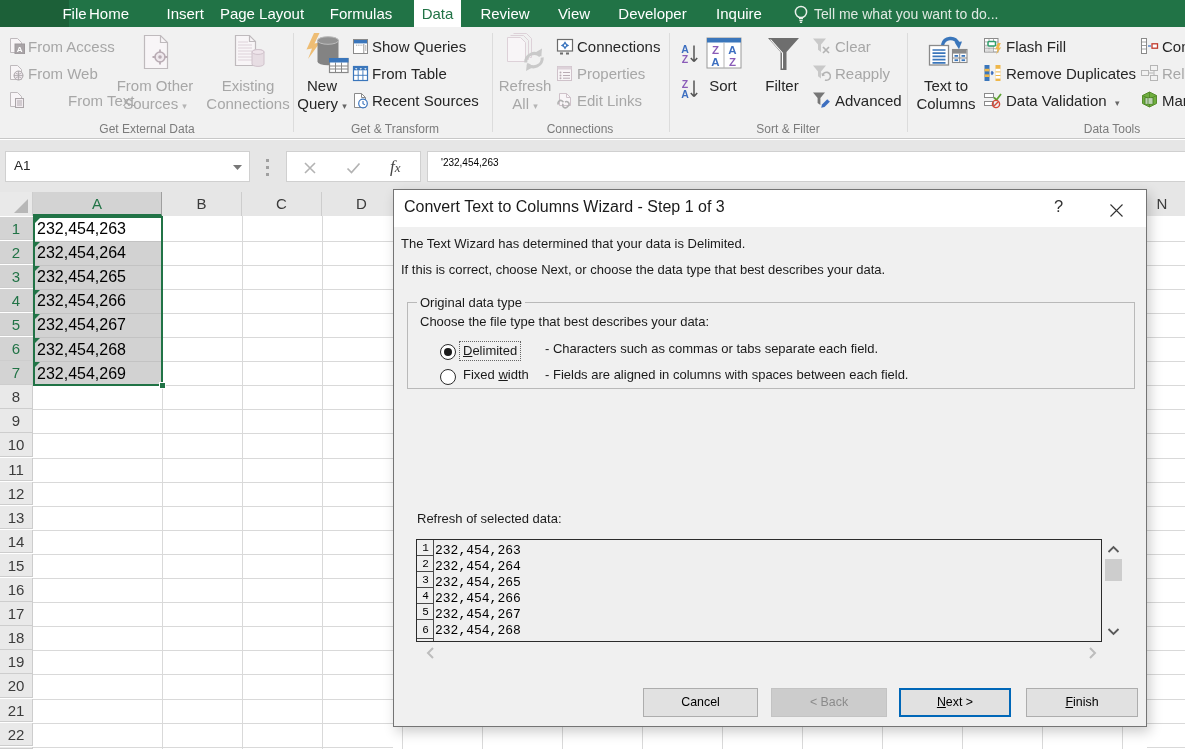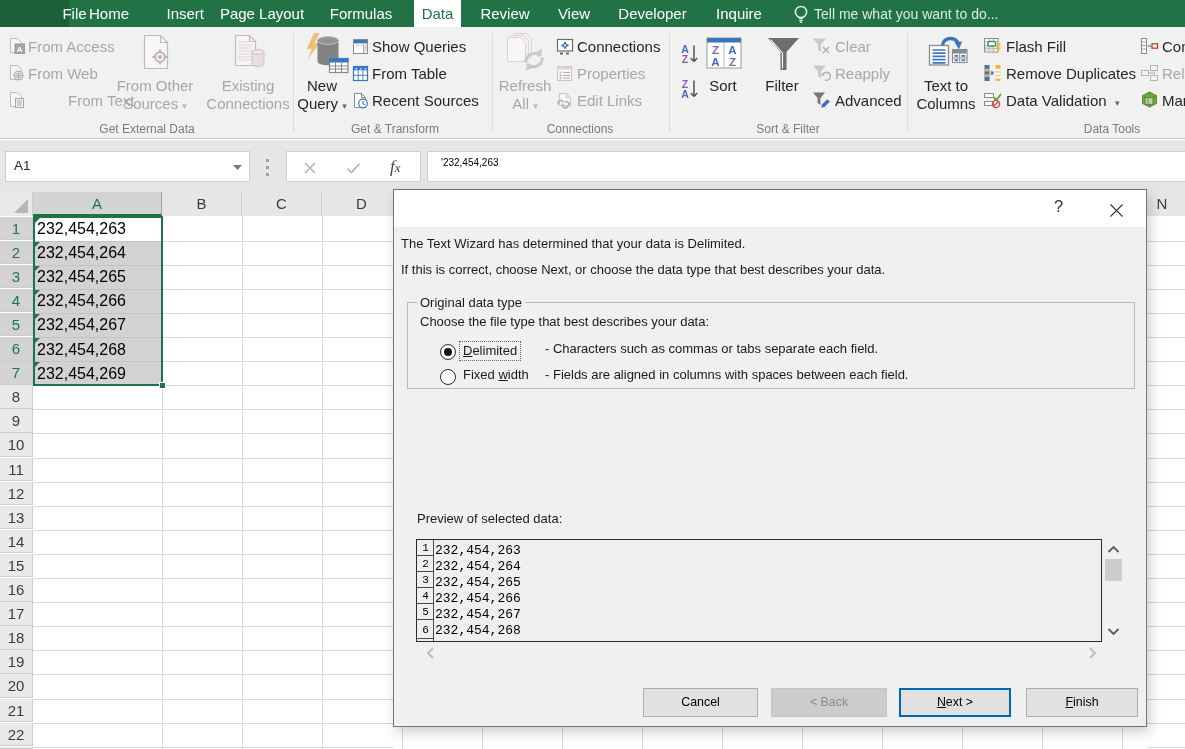--- a/index.html
+++ b/index.html
@@ -421,20 +421,21 @@
   <div class="tri" style="left:35px;top:49.6px;"></div>
   <div class="tri" style="left:35px;top:73.7px;"></div>
   <div class="tri" style="left:35px;top:97.8px;"></div>
   <div class="tri" style="left:35px;top:121.9px;"></div>
   <div class="tri" style="left:35px;top:146px;"></div>
   <div class="tri" style="left:35px;top:170.1px;"></div>
 </div>
 
 <div class="abs" id="dlg">
   <div class="abs" style="left:0;top:0;width:752px;height:37px;background:#ffffff;"></div>
+  <div class="abs" style="left:10px;top:8px;font-size:16px;color:#1a1a1a;">Convert Text to Columns Wizard - Step 1 of 3</div>
   <div class="abs" style="left:660px;top:7px;font-size:16.5px;color:#333;">?</div>
   <svg class="abs" style="left:716px;top:14px;" width="13" height="13" viewBox="0 0 13 13">
       <path d="M0.5 0.5 L12.5 12.5 M12.5 0.5 L0.5 12.5" stroke="#333" stroke-width="1.1"></path>
     </svg>
 
   <div class="dtext" style="left:7px;top:72px;">If this is correct, choose Next, or choose the data type that best describes your data.</div>
   <div class="dtext" style="left:7px;top:46px;">The Text Wizard has determined that your data is Delimited.</div>
 
   <div class="abs" style="left:13px;top:112px;width:728px;height:87px;border:1px solid #b9b9b9;"></div>
   <div class="dtext" style="left:23px;top:105px;background:#f0f0f0;padding:0 3px;">Original data type</div>
@@ -442,21 +443,21 @@
 
   <div class="abs" style="left:46px;top:154px;width:16px;height:16px;border-radius:50%;border:1.5px solid #2b2b2b;background:#fff;"></div>
   <div class="abs" style="left:50px;top:158px;width:8px;height:8px;border-radius:50%;background:#1a1a1a;"></div>
   <div class="dtext" style="left:65px;top:151px;border:1px dotted #666;padding:1px 3px 2px 3px;"><u>D</u>elimited</div>
   <div class="dtext" style="left:151px;top:151px;">- Characters such as commas or tabs separate each field.</div>
 
   <div class="abs" style="left:46px;top:179px;width:16px;height:16px;border-radius:50%;border:1.5px solid #2b2b2b;background:#fff;"></div>
   <div class="dtext" style="left:69px;top:177px;">Fixed <u>w</u>idth</div>
   <div class="dtext" style="left:151px;top:177px;">- Fields are aligned in columns with spaces between each field.</div>
 
-  <div class="dtext" style="left:23px;top:321px;">Preview of selected data:</div>
+  <div class="dtext" style="left:23px;top:321px;">Refresh of selected data:</div>
 
   <div class="abs" id="pvbox" style="left:22px;top:349px;width:686px;height:103px;background:#efefef;border:1px solid #2b2b2b;overflow:hidden;font-family:'Liberation Mono',monospace;">
     <div class="abs" style="left:0;top:0;width:17px;height:103px;border-right:1px solid #4a4a4a;"></div>
     <div class="abs" style="left:0;top:0;width:17px;height:16.1px;border-bottom:1px solid #4a4a4a;font-size:11px;text-align:center;line-height:16px;color:#000;">1</div>
     <div class="abs" style="left:0;top:16.1px;width:17px;height:16.1px;border-bottom:1px solid #4a4a4a;font-size:11px;text-align:center;line-height:16px;color:#000;">2</div>
     <div class="abs" style="left:0;top:32.2px;width:17px;height:16.1px;border-bottom:1px solid #4a4a4a;font-size:11px;text-align:center;line-height:16px;color:#000;">3</div>
     <div class="abs" style="left:0;top:48.3px;width:17px;height:16.1px;border-bottom:1px solid #4a4a4a;font-size:11px;text-align:center;line-height:16px;color:#000;">4</div>
     <div class="abs" style="left:0;top:64.4px;width:17px;height:16.1px;border-bottom:1px solid #4a4a4a;font-size:11px;text-align:center;line-height:16px;color:#000;">5</div>
     <div class="abs" style="left:0;top:83px;width:17px;height:15.6px;border-bottom:1px solid #4a4a4a;font-size:11px;text-align:center;line-height:15px;color:#000;">6</div>
     <div class="abs" style="left:18px;top:3px;font-size:13px;line-height:16.1px;color:#000;white-space:pre;">232,454,263

